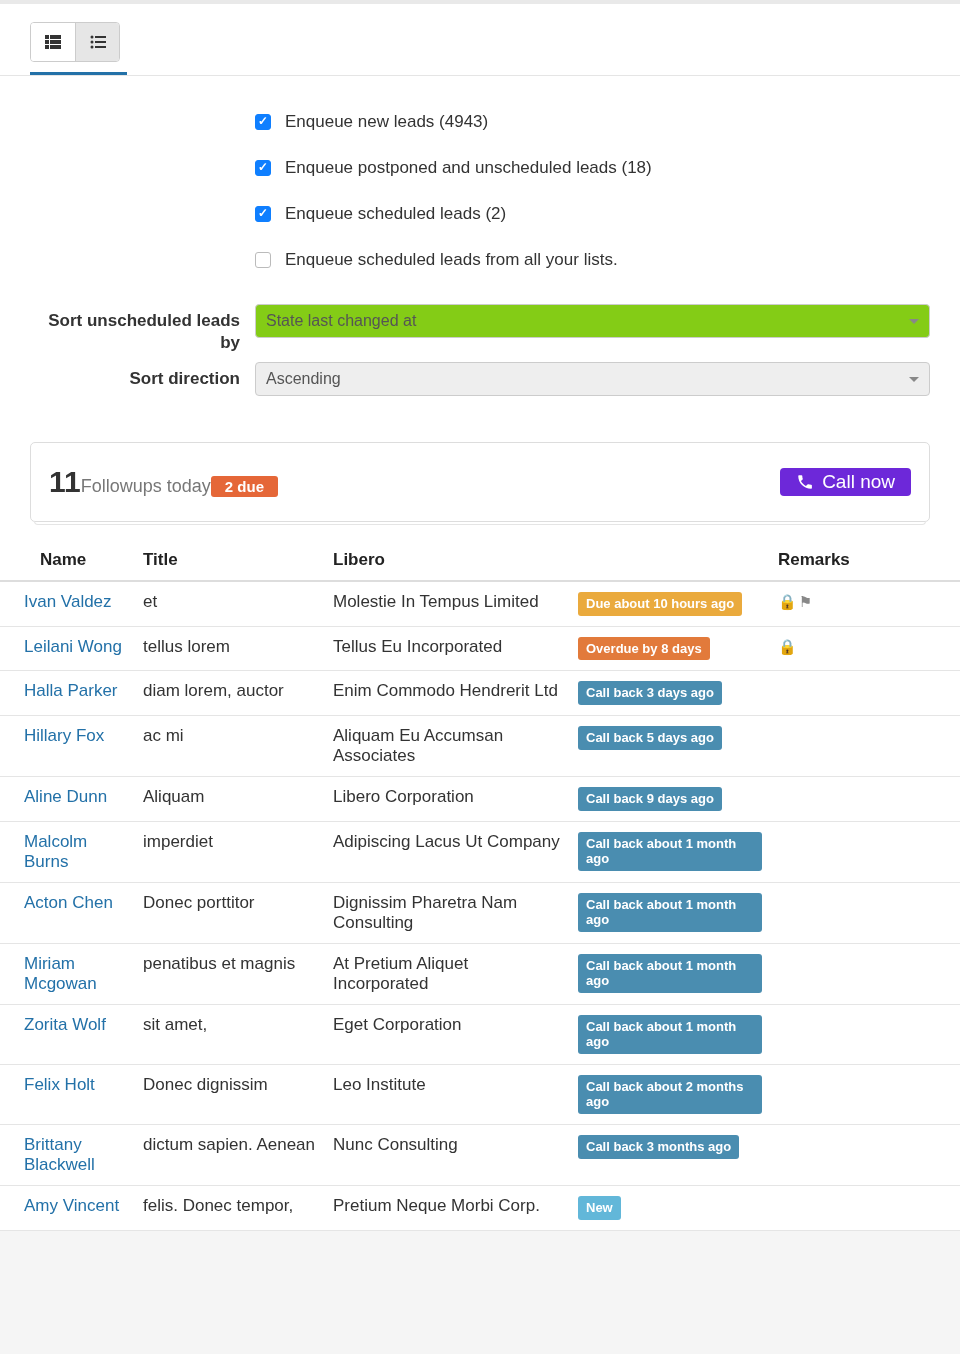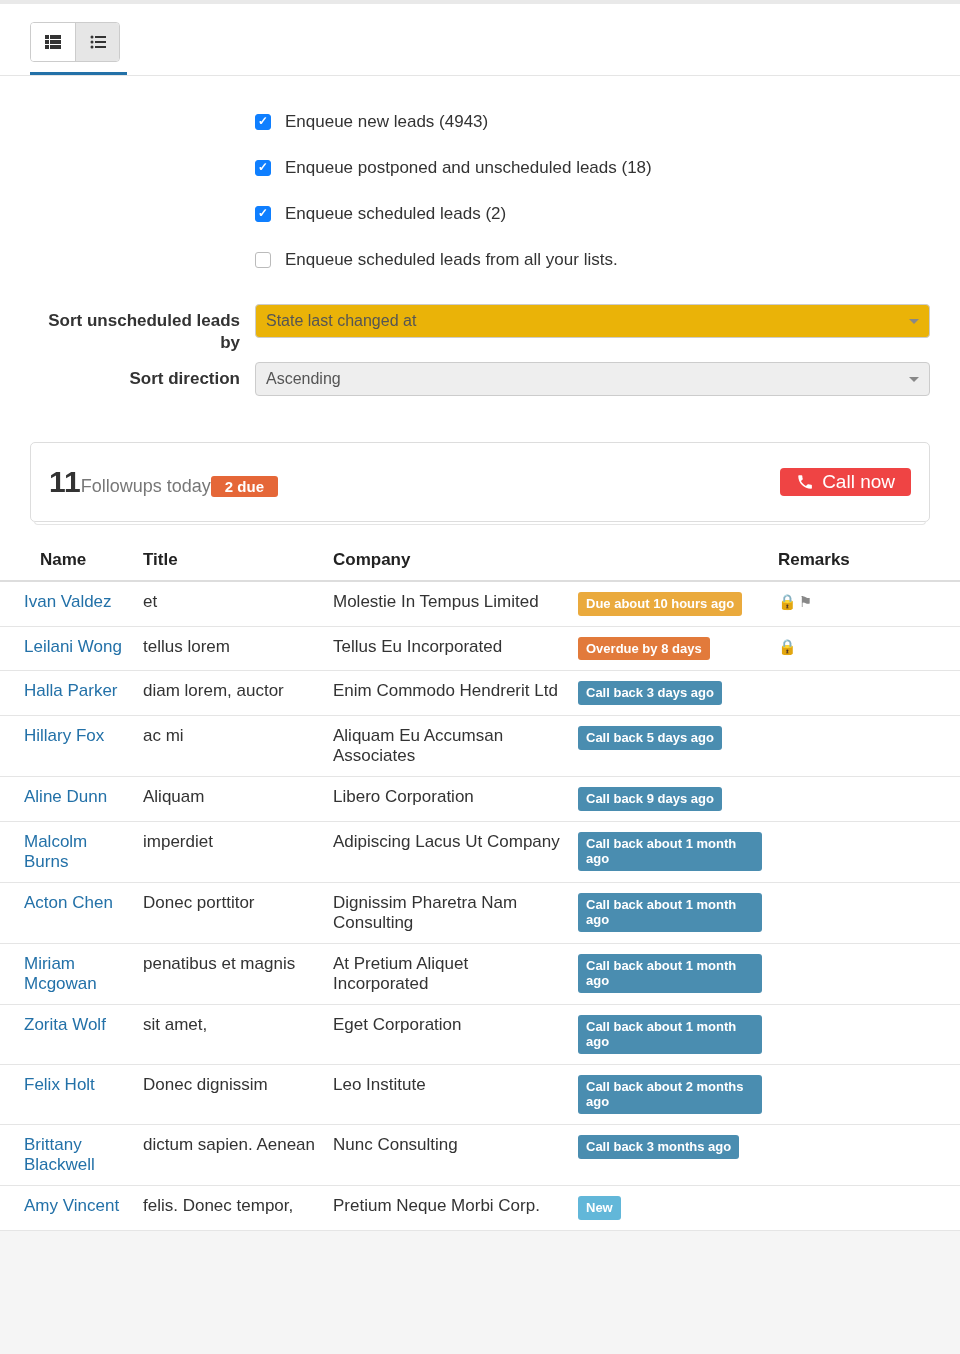--- a/index.html
+++ b/index.html
@@ -15,30 +15,30 @@
 .view-toggle button.active{background:#e6e6e6}
 .view-toggle button+button{border-left:1px solid #ccc}
 .form-area{padding:36px 30px 20px 30px}
 .form-row{display:flex;margin-bottom:8px}
 .form-label{width:225px;text-align:right;padding-right:15px;font-weight:700;font-size:17px;color:#333;padding-top:6px;line-height:1.3}
 .form-field{flex:1}
 .check-line{display:flex;align-items:center;margin-bottom:26px;font-size:17px;color:#333}
 .cb{appearance:none;width:16px;height:16px;border:1px solid #bbb;border-radius:3px;margin-right:14px;cursor:pointer;position:relative;flex-shrink:0}
 .cb:checked{background:#0f7fff;border-color:#0f7fff}
 .cb:checked::after{content:"✓";position:absolute;color:#fff;font-size:12px;font-weight:700;left:2px;top:-1px}
-.select{width:100%;height:34px;border:1px solid #ccc;border-radius:4px;background:#eab308;padding:0 10px;font-size:16px;color:#555;position:relative;display:flex;align-items:center;justify-content:space-between;cursor:pointer}
+.select{width:100%;height:34px;border:1px solid #ccc;border-radius:4px;background:#84cc16;padding:0 10px;font-size:16px;color:#555;position:relative;display:flex;align-items:center;justify-content:space-between;cursor:pointer}
 .select.disabled{background:#eee;color:#555}
 .caret{width:0;height:0;border-left:5px solid transparent;border-right:5px solid transparent;border-top:5px solid #888}
 .followup-card{margin:18px 30px;border:1px solid #ddd;border-radius:5px;padding:22px 18px;display:flex;justify-content:space-between;align-items:center;position:relative}
 .followup-card::after{content:"";position:absolute;left:3px;right:3px;bottom:-4px;height:3px;border:1px solid #e5e5e5;border-top:none;border-radius:0 0 4px 4px}
 .fu-left{display:flex;align-items:baseline;gap:0}
 .fu-count{font-size:30px;font-weight:800;color:#333}
 .fu-label{font-size:18px;color:#777}
 .badge-due{background:#e56738;color:#fff;font-weight:700;font-size:15px;padding:2px 14px;border-radius:3px}
-.btn-call{background:#ef4444;color:#fff;border:none;border-radius:4px;padding:3px 16px;font-size:19px;font-weight:400;cursor:pointer;display:flex;align-items:center;gap:8px}
+.btn-call{background:#6d28d9;color:#fff;border:none;border-radius:4px;padding:3px 16px;font-size:19px;font-weight:400;cursor:pointer;display:flex;align-items:center;gap:8px}
 table{width:100%;border-collapse:collapse;margin-top:6px}
 th{text-align:left;font-weight:800;font-size:17px;color:#222;padding:10px 8px;border-bottom:2px solid #ddd}
 th:first-child{padding-left:40px}
 th.remarks{text-align:left;padding-right:16px}
 td{padding:10px 8px;border-bottom:1px solid #e5e5e5;font-size:17px;color:#333;vertical-align:top}
 td:first-child{padding-left:24px}
 td.remarks{text-align:left;padding-left:8px}
 td a{color:#2371a8;text-decoration:none}
 .pill{display:inline-block;font-size:13px;font-weight:700;color:#fff;padding:4px 8px;border-radius:3px;line-height:1.2}
 .pill-warn{background:#eaaa3d}
@@ -136,21 +136,21 @@
         </svg>
     <span>Call now</span>
   </button>
 </div>
 
 <table>
   <thead>
     <tr>
       <th class="col-name">Name</th>
       <th class="col-title">Title</th>
-      <th class="col-company">Company</th>
+      <th class="col-company">Libero</th>
       <th class="col-status"></th>
       <th class="remarks">Remarks</th>
     </tr>
   </thead>
   <tbody id="tbody">
         <tr>
           <td class="col-name"><a href="#">Ivan Valdez</a></td>
           <td class="col-title">et</td>
           <td class="col-company">Molestie In Tempus Limited</td>
           <td class="col-status"><span class="pill pill-warn">Due about 10 hours ago</span></td>

